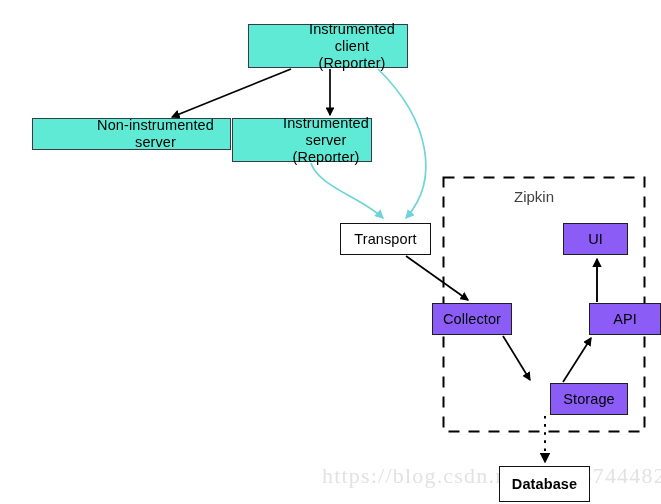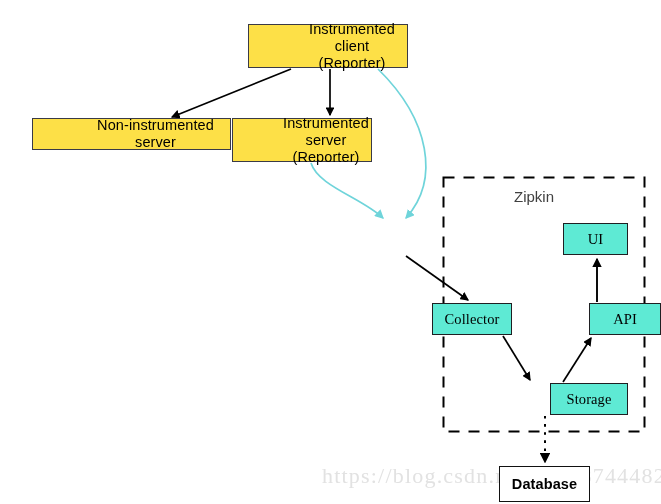--- a/index.html
+++ b/index.html
@@ -30,22 +30,22 @@
     align-items: center;
     justify-content: center;
     text-align: center;
     font-family: "Liberation Sans", sans-serif;
     font-size: 14.5px;
     line-height: 17px;
     color: #000000;
     white-space: pre-line;
     letter-spacing: 0.1px;
   }
-  .node-lavender { background: #fde047; border-color: #3a3a46; padding-left: 48px; }
-  .node-green    { background: #5eead4; border-color: #1f1f22; font-family: Liberation Serif, serif; }
+  .node-lavender { background: #5eead4; border-color: #3a3a46; padding-left: 48px; }
+  .node-green    { background: #8b5cf6; border-color: #1f1f22; }
   .node-white    { background: #ffffff; border-color: #111111; }
 
   .group-label {
     position: absolute;
     font-family: "Liberation Sans", sans-serif;
     font-size: 15px;
     color: #404040;
     white-space: nowrap;
   }
   .watermark {
@@ -99,20 +99,21 @@
   <div class="group-label" style="left:514px; top:188px;">Zipkin</div>
 
   <div class="node-box node-lavender" style="left:248px; top:24px; width:160px; height:44px;">Instrumented client
 (Reporter)</div>
 
   <div class="node-box node-lavender" style="left:32px; top:118px; width:199px; height:32px;">Non-instrumented server</div>
 
   <div class="node-box node-lavender" style="left:232px; top:118px; width:140px; height:44px;">Instrumented server
 (Reporter)</div>
 
+  <div class="node-box node-white" style="left:340px; top:223px; width:91px; height:32px;">Transport</div>
 
   <div class="node-box node-green" style="left:563px; top:223px; width:65px; height:32px;">UI</div>
 
   <div class="node-box node-green" style="left:432px; top:303px; width:80px; height:32px;">Collector</div>
 
   <div class="node-box node-green" style="left:568px; top:303px; width:72px; height:32px;margin-left:21px;">API</div>
 
   <div class="node-box node-green" style="left:506px; top:383px; width:78px; height:32px;margin-left:44px;">Storage</div>
 
   <div class="node-box node-white" style="left:499px; top:466px; width:91px; height:36px;font-weight:bold;">Database</div>

